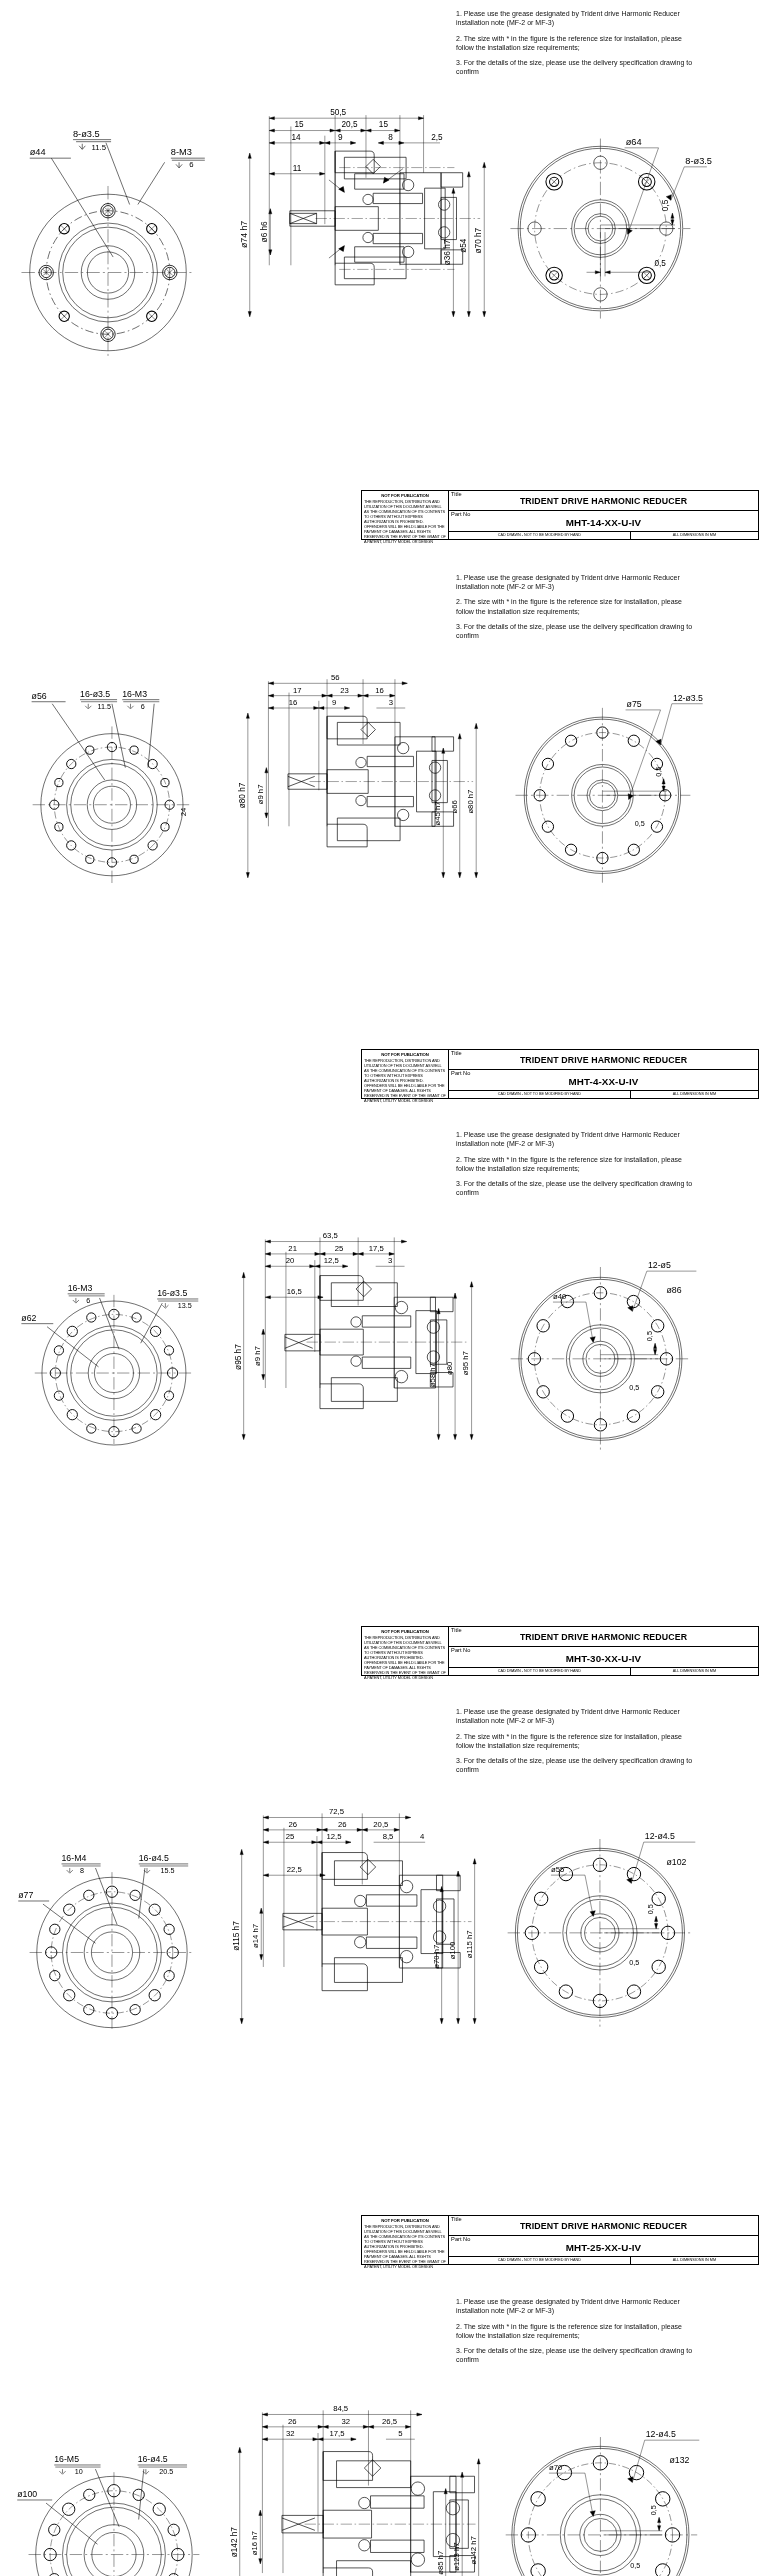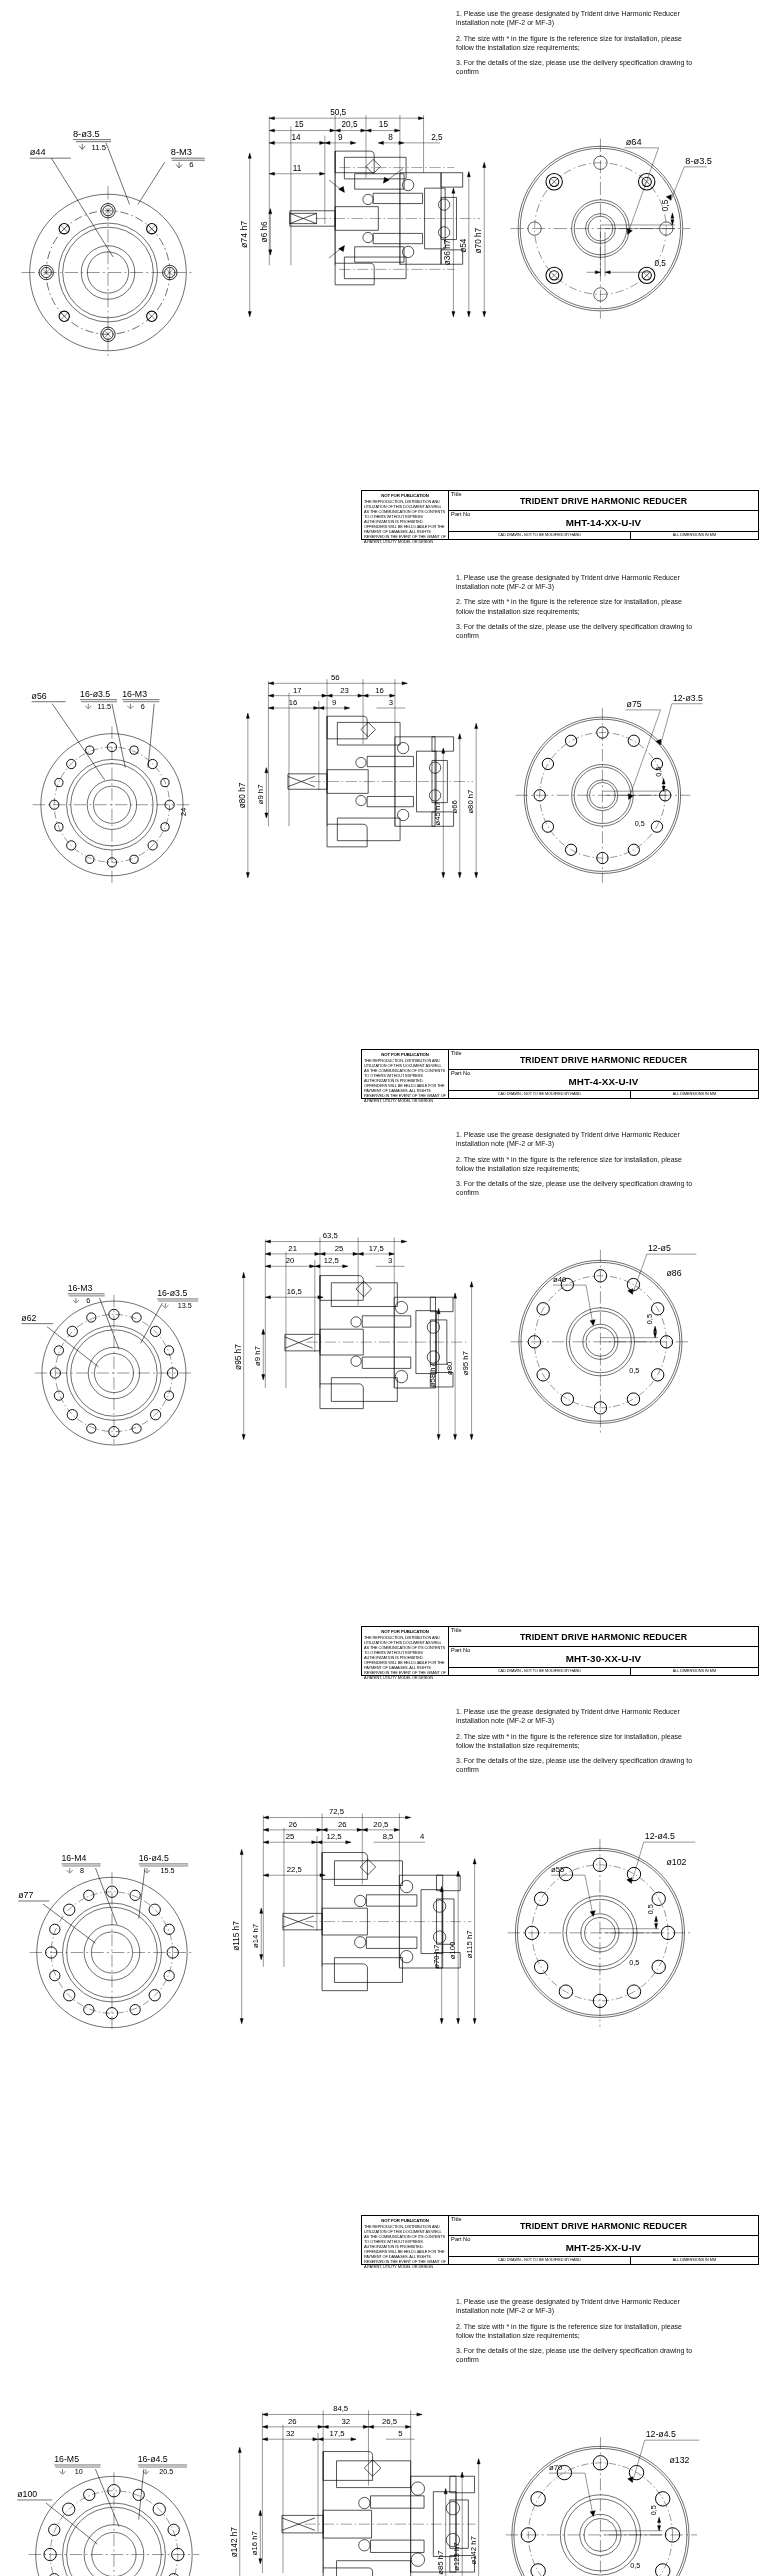--- a/index.html
+++ b/index.html
@@ -704,21 +704,21 @@
         <text x="326" y="68" font-size="15" text-anchor="middle">3</text>
         <text x="140" y="128" font-size="15" text-anchor="middle">16,5</text>
         <text x="36" y="250" font-size="16" transform="rotate(-90 36 250)" text-anchor="middle">ø95 h7</text>
         <text x="74" y="248" font-size="15" transform="rotate(-90 74 248)" text-anchor="middle">ø9 h7</text>
         <text x="414" y="285" font-size="15" transform="rotate(-90 414 285)" text-anchor="middle">ø58 h7</text>
         <text x="446" y="272" font-size="15" transform="rotate(-90 446 272)" text-anchor="middle">ø80</text>
         <text x="478" y="262" font-size="15" transform="rotate(-90 478 262)" text-anchor="middle">ø95 h7</text>
       </svg>
     </div>
 
-    <div class="view" style="left:492px; top:93px;">
+    <div class="view" style="left:492px; top:110px;">
       <svg width="222" height="227" viewBox="0 0 430 440">
         <g fill="none" stroke="#000" stroke-width="1.1">
           <circle cx="210" cy="240" r="158"></circle>
           <circle cx="210" cy="240" r="154"></circle>
           <circle cx="210" cy="240" r="128" stroke-dasharray="14 5 3 5" stroke-width="0.8"></circle>
           <circle cx="210" cy="240" r="66"></circle>
           <circle cx="210" cy="240" r="60"></circle>
           <circle cx="210" cy="240" r="34"></circle>
           <circle cx="210" cy="240" r="28"></circle>
           <path d="M36 240 L386 240" stroke-dasharray="24 6 4 6" stroke-width="0.8"></path>

